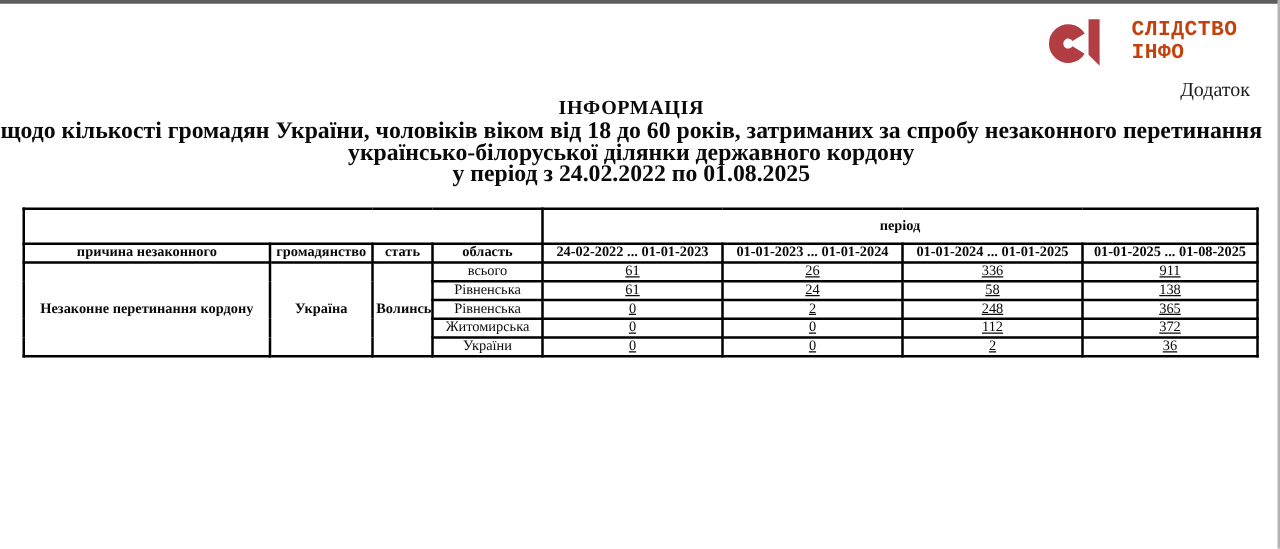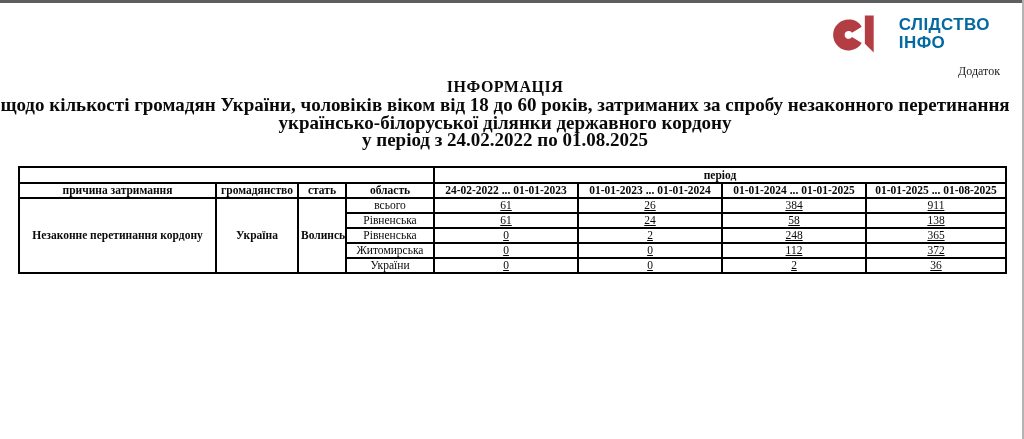--- a/index.html
+++ b/index.html
@@ -21,31 +21,31 @@
     width: 2px; height: 439px;
     background: #b3b3b3;
   }
   
   .brand {
     position: absolute; top: 13px; right: 34px;
     display: flex; align-items: center; gap: 8px;
   }
   .brand-mark { width: 46px; height: 42px; display: block; }
   .brand-text {
-    font-family: Liberation Sans, sans-serif;
+    font-family: Liberation Mono, monospace;
     font-weight: bold;
     font-size: 17px;
     line-height: 18px;
     letter-spacing: 0.4px;
-    color: #0369a1;
+    color: #c2410c;
     margin-left: 12px;
   }
   .annex {
     position: absolute; top: 64px; right: 24px;
-    font-size: 12px;
+    font-size: 16px;
     color: #1a1a1a;
   }
   
   .doc-title {
     position: absolute; top: 78px; left: 0; right: 14px;
     text-align: center;
     font-weight: bold;
   }
   .t-head { font-size: 16px; line-height: 18px; letter-spacing: 0.5px; }
   .t-line { font-size: 19px; line-height: 17.5px; }
@@ -60,21 +60,21 @@
     border: 2px solid #000;
     font-size: 11.5px;
     line-height: 13px;
     text-align: center;
     vertical-align: middle;
     padding: 0 2px;
     overflow: hidden;
     white-space: nowrap;
   }
   .data-table tr { height: 15px; }
-  .data-table tr.grp { height: 16px; margin-left: 36px; }
+  .data-table tr.grp { height: 28px; margin-left: 36px; }
   .hdr { font-weight: bold; }
   .period { font-weight: bold; font-size: 11px; padding: 0 1px; }
   .region { text-align: left; padding-left: 4px; font-weight: normal; }
   .val { font-weight: normal; text-decoration: underline; }
 </style>
 </head>
 <body>
 
 <div class="top-edge"></div>
 <div class="right-edge"></div>
@@ -109,37 +109,37 @@
       <col style="width:144px">
       <col style="width:144px">
       <col style="width:140px">
   </colgroup>
   <tbody>
     <tr class="grp">
       <td colspan="4"></td>
       <td colspan="4" class="hdr">період</td>
     </tr>
     <tr>
-      <td class="hdr">причина затримання</td>
+      <td class="hdr">причина незаконного</td>
       <td class="hdr">громадянство</td>
       <td class="hdr">стать</td>
       <td class="hdr">область</td>
       <td class="period">24-02-2022 ... 01-01-2023</td>
       <td class="period">01-01-2023 ... 01-01-2024</td>
       <td class="period">01-01-2024 ... 01-01-2025</td>
       <td class="period">01-01-2025 ... 01-08-2025</td>
     </tr>
     <tr>
       <td rowspan="5" class="hdr">Незаконне перетинання кордону</td>
       <td rowspan="5" class="hdr">Україна</td>
       <td rowspan="5" class="hdr">Волинська</td>
       <td class="region">всього</td>
       <td class="val">61</td>
       <td class="val">26</td>
-      <td class="val">384</td>
+      <td class="val">336</td>
       <td class="val">911</td>
     </tr>
     <tr>
       <td class="region">Рівненська</td>
       <td class="val">61</td>
       <td class="val">24</td>
       <td class="val">58</td>
       <td class="val">138</td>
     </tr>
     <tr>

